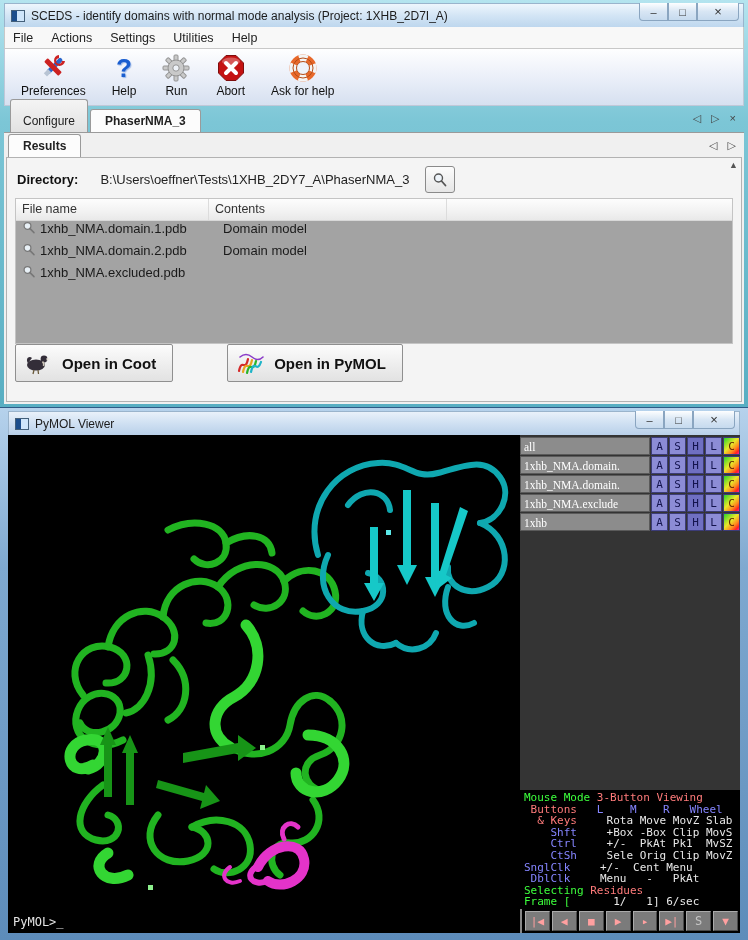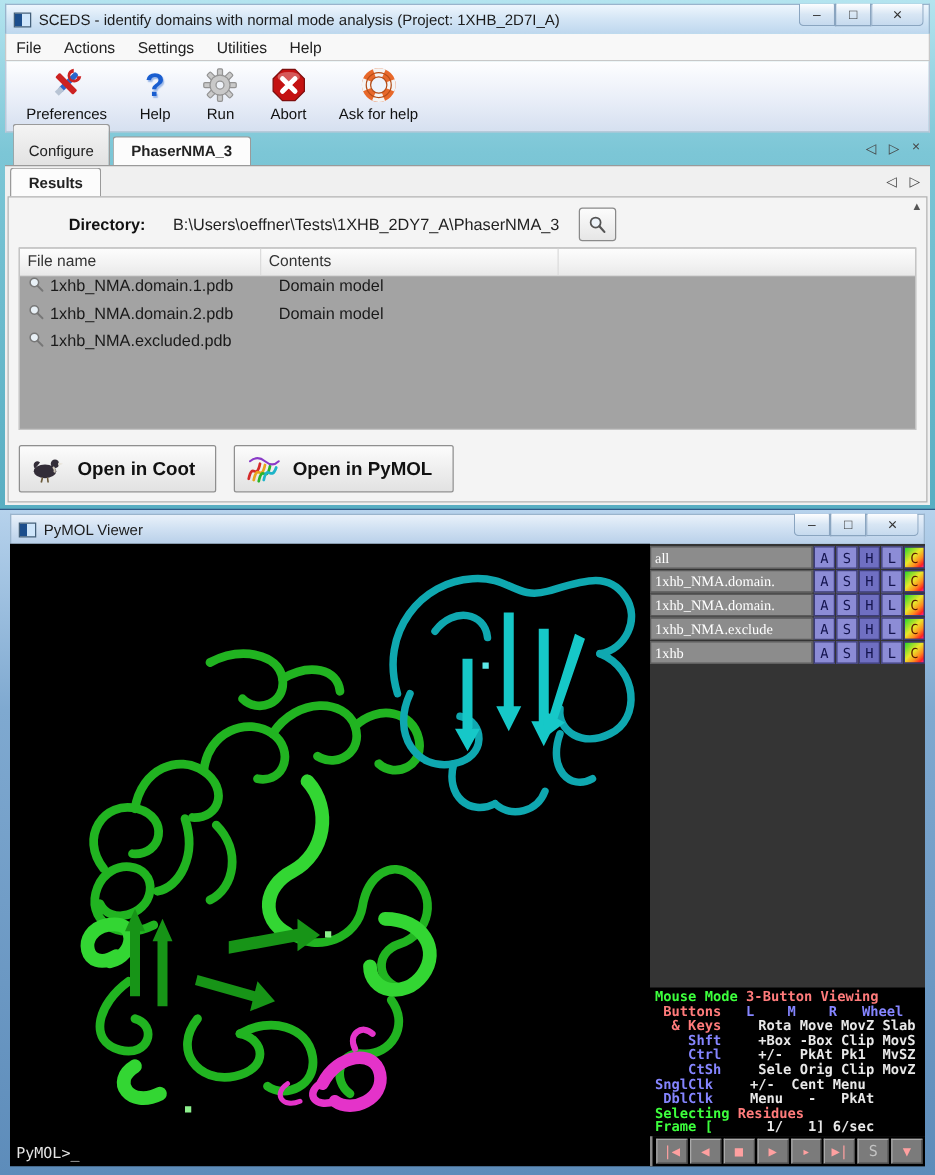--- a/index.html
+++ b/index.html
@@ -31,52 +31,52 @@
   .tabstrip { height:26px; display:flex; align-items:flex-end; padding-left:6px; background:transparent; position:relative; }
   .tab { font-size:12px; color:#222; background:linear-gradient(180deg,#f4f4f4,#e2e2e2); border:1px solid #9a9a9a; border-bottom:none; border-radius:3px 3px 0 0; padding:14px 12px 4px; margin-right:2px; cursor:pointer; }
   .tab.active { background:#fcfcfc; font-weight:bold; padding:4px 14px 5px; position:relative; top:1px; }
   .tabnav { position:absolute; right:8px; top:6px; font-size:11px; color:#444; display:flex; gap:10px; }
   .tabnav span { cursor:pointer; }
 
   .results-panel { height:272px; background:#f0f0f0; border-top:1px solid #9a9a9a; position:relative; }
   .innerstrip { height:24px; display:flex; align-items:flex-end; padding-left:4px; position:relative; }
   .results-content { position:absolute; left:2px; right:2px; top:24px; bottom:2px; background:#f4f4f4; border:1px solid #b2b2b2; }
 
-  .dir-row { position:absolute; left:10px; top:8px; display:flex; align-items:center;margin-left:38px; }
+  .dir-row { position:absolute; left:10px; top:8px; display:flex; align-items:center; }
   .dir-label { font-size:13px; font-weight:bold; color:#111; margin-right:22px; }
   .dir-path { font-size:13px; color:#222; margin-right:16px; }
   .search-btn { width:30px; height:27px; background:linear-gradient(180deg,#fcfcfc,#e6e6e6); border:1px solid #8a8a8a; border-radius:3px; display:flex; align-items:center; justify-content:center; cursor:pointer; }
   .scroll-up { position:absolute; right:3px; top:2px; font-size:9px; color:#555; }
 
   .file-box { position:absolute; left:8px; right:8px; top:40px; height:146px; background:#a3a3a3; border:1px solid #c4c4c4; }
   .fhead { display:flex; height:22px; background:linear-gradient(180deg,#fdfdfd,#f2f2f2 60%,#e9e9e9); border-bottom:1px solid #d8d8d8; }
   .fhead .hc { font-size:12.5px; color:#333; padding:3px 0 0 6px; border-right:1px solid #dcdcdc; }
   .hc1 { width:193px; } .hc2 { width:238px; } .hc3 { flex:1; border-right:none!important; }
   .trow { display:flex; align-items:flex-start; height:22px; font-size:13px; color:#1a1a1a; cursor:pointer; }
   .trow svg { margin:0 4px 0 6px; }
   .fname { width:177px; }
   .fcont { width:238px; padding-left:6px; }
 
-  .open-btns { position:absolute; left:8px; top:198px; display:flex; }
+  .open-btns { position:absolute; left:8px; top:186px; display:flex;gap:40px; }
   .open-btn { height:38px; display:flex; align-items:center; background:linear-gradient(180deg,#fcfcfc,#ececec 60%,#e2e2e2); border:1px solid #8f8f8f; border-radius:2px; padding:0 16px 0 8px; margin-right:14px; font-size:15px; font-weight:bold; color:#111; cursor:pointer; }
   .open-btn svg { margin-right:8px; }
 
   
   .pymol-body { height:498px; display:flex; }
   .viewport { width:512px; height:498px; background:#000; position:relative; }
   .prompt { position:absolute; left:5px; bottom:4px; font-family:"DejaVu Sans Mono",monospace; font-size:12px; color:#e4e4e4; }
   .side-panel { width:220px; height:498px; background:#343434; display:flex; flex-direction:column; padding-top:2px; }
   .orow { display:flex; height:18px; margin-bottom:1px; }
   .oname { flex:1; background:#8c8c8c; color:#fff; font-family:Liberation Serif, serif; font-size:11.5px; line-height:18px; padding-left:3px; overflow:hidden; white-space:nowrap; border:1px solid #5a5a5a; cursor:pointer; }
   .obtn { width:17px; margin-left:1px; background:#8c8cd6; border:1px solid #3c3c78; color:#14144e; font-family:"DejaVu Sans Mono",monospace; font-size:11px; display:flex; align-items:center; justify-content:center; cursor:pointer; }
   .obtn-H { background:#6f6fc2; }
   .obtn-C { background:linear-gradient(135deg,#2ad42a,#e8e82a 45%,#ff8a1e 70%,#ff2222 88%,#ff22aa); color:#5a1a00; }
   .spacer { flex:1; }
   .mouse-panel { background:#000; padding:2px 0 1px 4px; }
-  .mline { font-family:"DejaVu Sans Mono",monospace; font-size:11px; line-height:11.6px; white-space:pre;font-weight:bold; }
+  .mline { font-family:"DejaVu Sans Mono",monospace; font-size:11px; line-height:11.6px; white-space:pre; }
   .c-g { color:#3dff3d; } .c-s { color:#ff7b7b; } .c-b { color:#8585ff; } .c-w { color:#e8e8e8;margin-left:23px; }
   .playback { height:24px; background:#000; display:flex; align-items:center; padding-left:3px; border-left:2px solid #888; }
   .pbtn { width:25px; height:20px; margin-right:2px; background:#7b7b7b; border-top:1px solid #aaa; border-left:1px solid #aaa; border-right:1px solid #4a4a4a; border-bottom:1px solid #4a4a4a; color:#ffA0a0; color:#ffa0a0; font-size:11px; display:flex; align-items:center; justify-content:center; cursor:pointer; font-family:"DejaVu Sans Mono",monospace; }
   .pbtn-s { color:#c4c4c4; font-size:12px; }
 </style>
 </head>
 <body>
 
 <div class="win sceds">
   <div class="titlebar">

